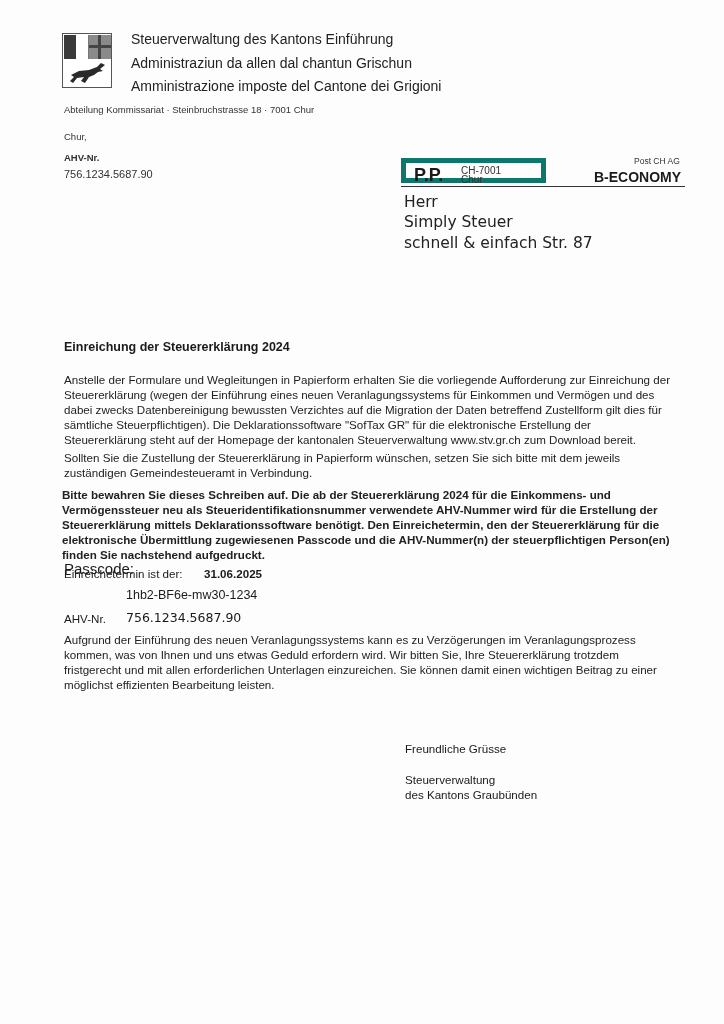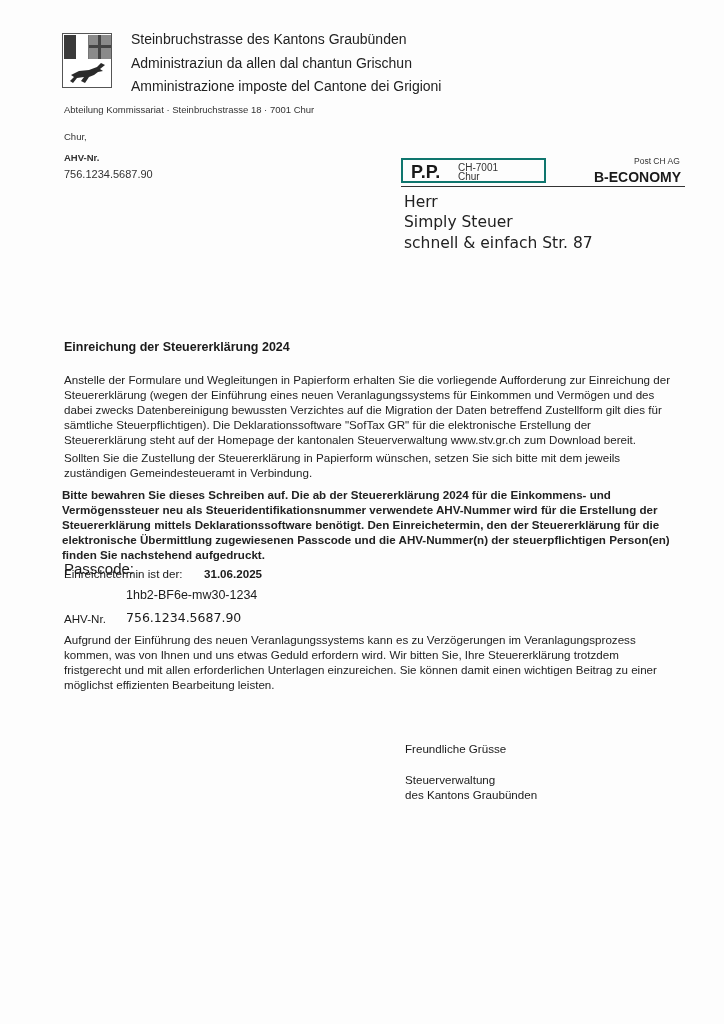--- a/index.html
+++ b/index.html
@@ -18,42 +18,42 @@
   .logo .stripe1 { position:absolute; left:1px; top:1px; width:12px; height:24px; background:#3a3a3a; }
   .logo .stripe2 { position:absolute; left:13px; top:1px; width:12px; height:24px; background:#fff; border-right:1px solid #777; }
   .logo .cross { position:absolute; left:26px; top:1px; width:22px; height:24px; background:#8a8a8a; }
   .logo .cross::before { content:""; position:absolute; left:9px; top:0; width:3px; height:24px; background:#444; }
   .logo .cross::after { content:""; position:absolute; left:0; top:10px; width:22px; height:3px; background:#444; }
   .logo .ibex { position:absolute; left:4px; top:27px; width:42px; height:25px; }
   .org-line { left: 131px; font-size: 14px; color: #222; }
   .small { font-size: 9.5px; color: #333; }
   .pp-box {
     left: 401px; top: 158px; width: 145px; height: 25px;
-    border: 2px solid #0f766e; box-sizing: border-box;
+    border: 5px solid #0f766e; box-sizing: border-box;
   }
   .pp-label { position:absolute; left:8px; top:2px; font-size:18px; font-weight:bold; }
   .pp-sub { position:absolute; left:55px; top:3px; font-size:10px; line-height:9px; color:#333; }
   .post-rule { left: 401px; top: 186px; width: 284px; height: 1px; background: #333; }
   .addr { left: 404px; font-family: "DejaVu Sans", sans-serif; font-size: 15.5px; color:#222; }
   .body-text { left: 64px; width: 610px; font-size: 11.6px; line-height: 15px; color:#222; }
   .bold { font-weight: bold; }
 </style>
 </head>
 <body>
 
 <div class="abs logo">
   <div class="stripe1"></div>
     <div class="stripe2"></div>
     <div class="cross"></div>
   <svg class="ibex" viewBox="0 0 42 25">
     <path d="M4 14 L12 10 L22 9 L30 6 L34 2 L38 4 L33 8 L36 10 L31 11 L27 14 L22 16 L18 22 L14 20 L17 16 L10 17 L6 22 L3 20 L7 16 Z" fill="#2a2a2a"></path>
   </svg>
 </div>
 
-<div class="abs org-line" style="top:31px">Steinbruchstrasse des Kantons Graubünden</div>
+<div class="abs org-line" style="top:31px">Steuerverwaltung des Kantons Einführung</div>
 <div class="abs org-line" style="top:55px">Administraziun da allen dal chantun Grischun</div>
 <div class="abs org-line" style="top:78px">Amministrazione imposte del Cantone dei Grigioni</div>
 
 <div class="abs small" style="left:64px; top:104px">Abteilung Kommissariat · Steinbruchstrasse 18 · 7001 Chur</div>
 
 <div class="abs small" style="left:64px; top:131px">Chur,</div>
 <div class="abs small bold" style="left:64px; top:152px">AHV-Nr.</div>
 <div class="abs" style="left:64px; top:168px; font-size:11px; color:#333">756.1234.5687.90</div>
 
 <div class="abs pp-box">

